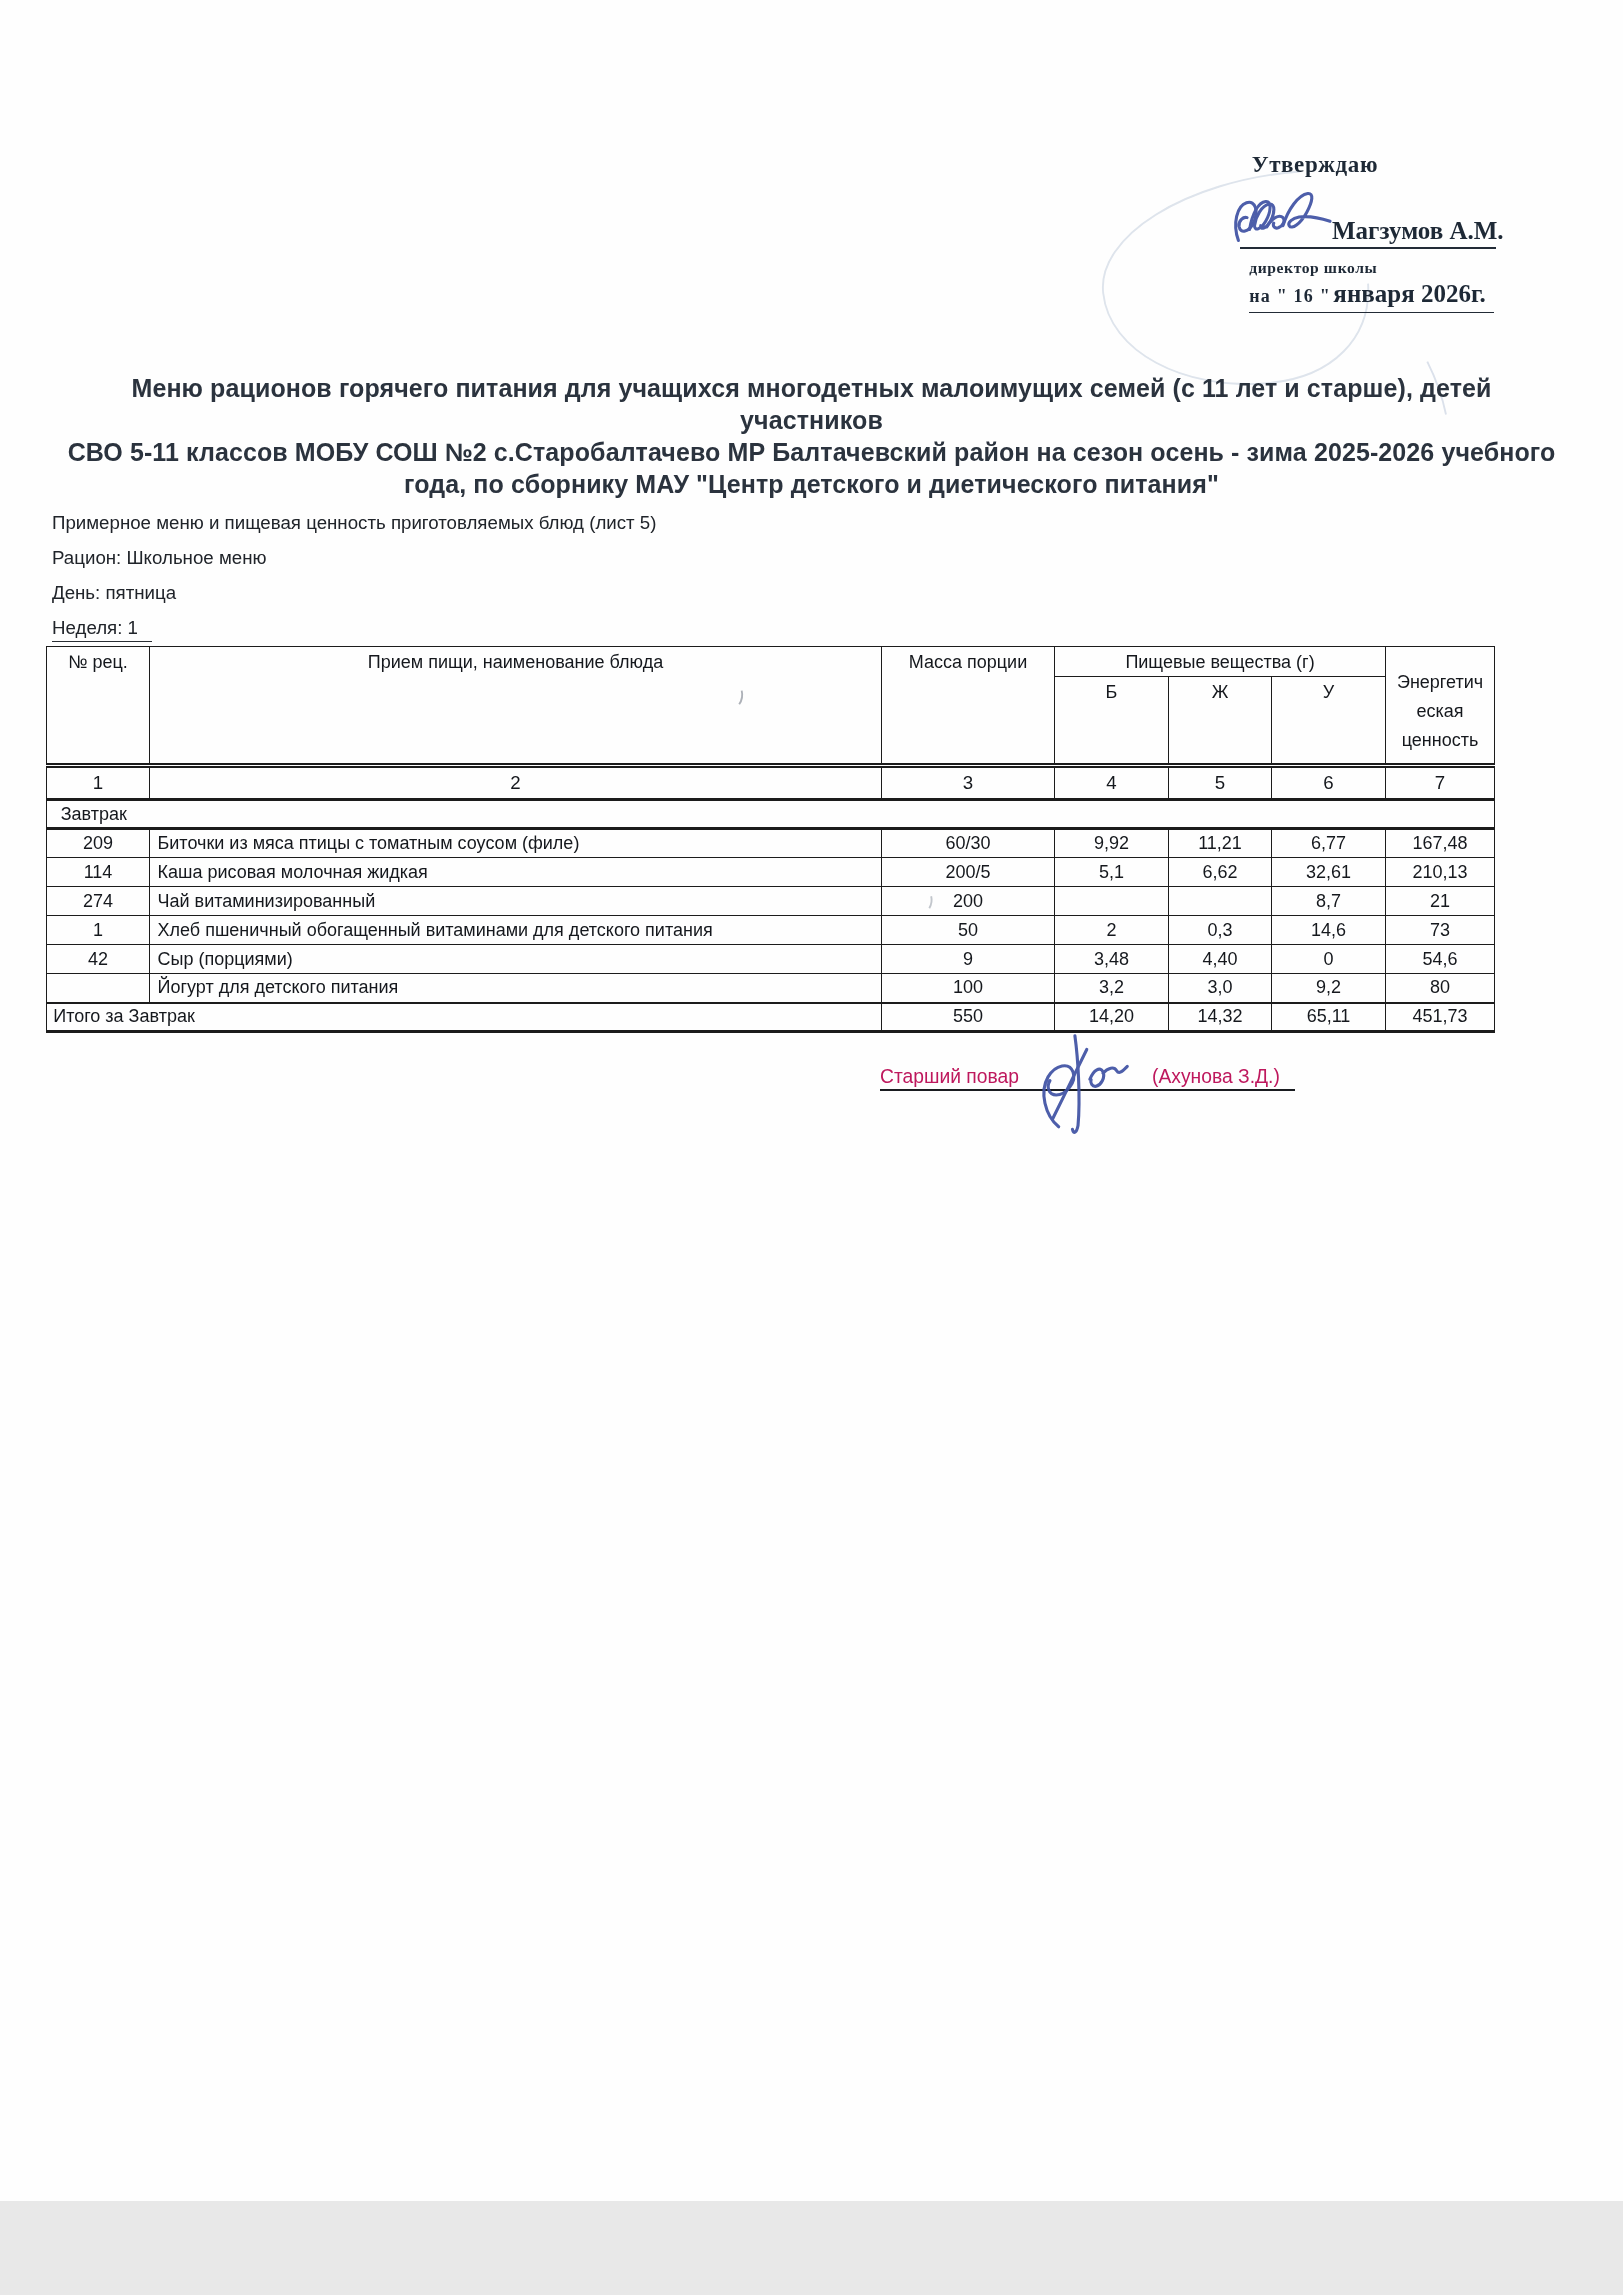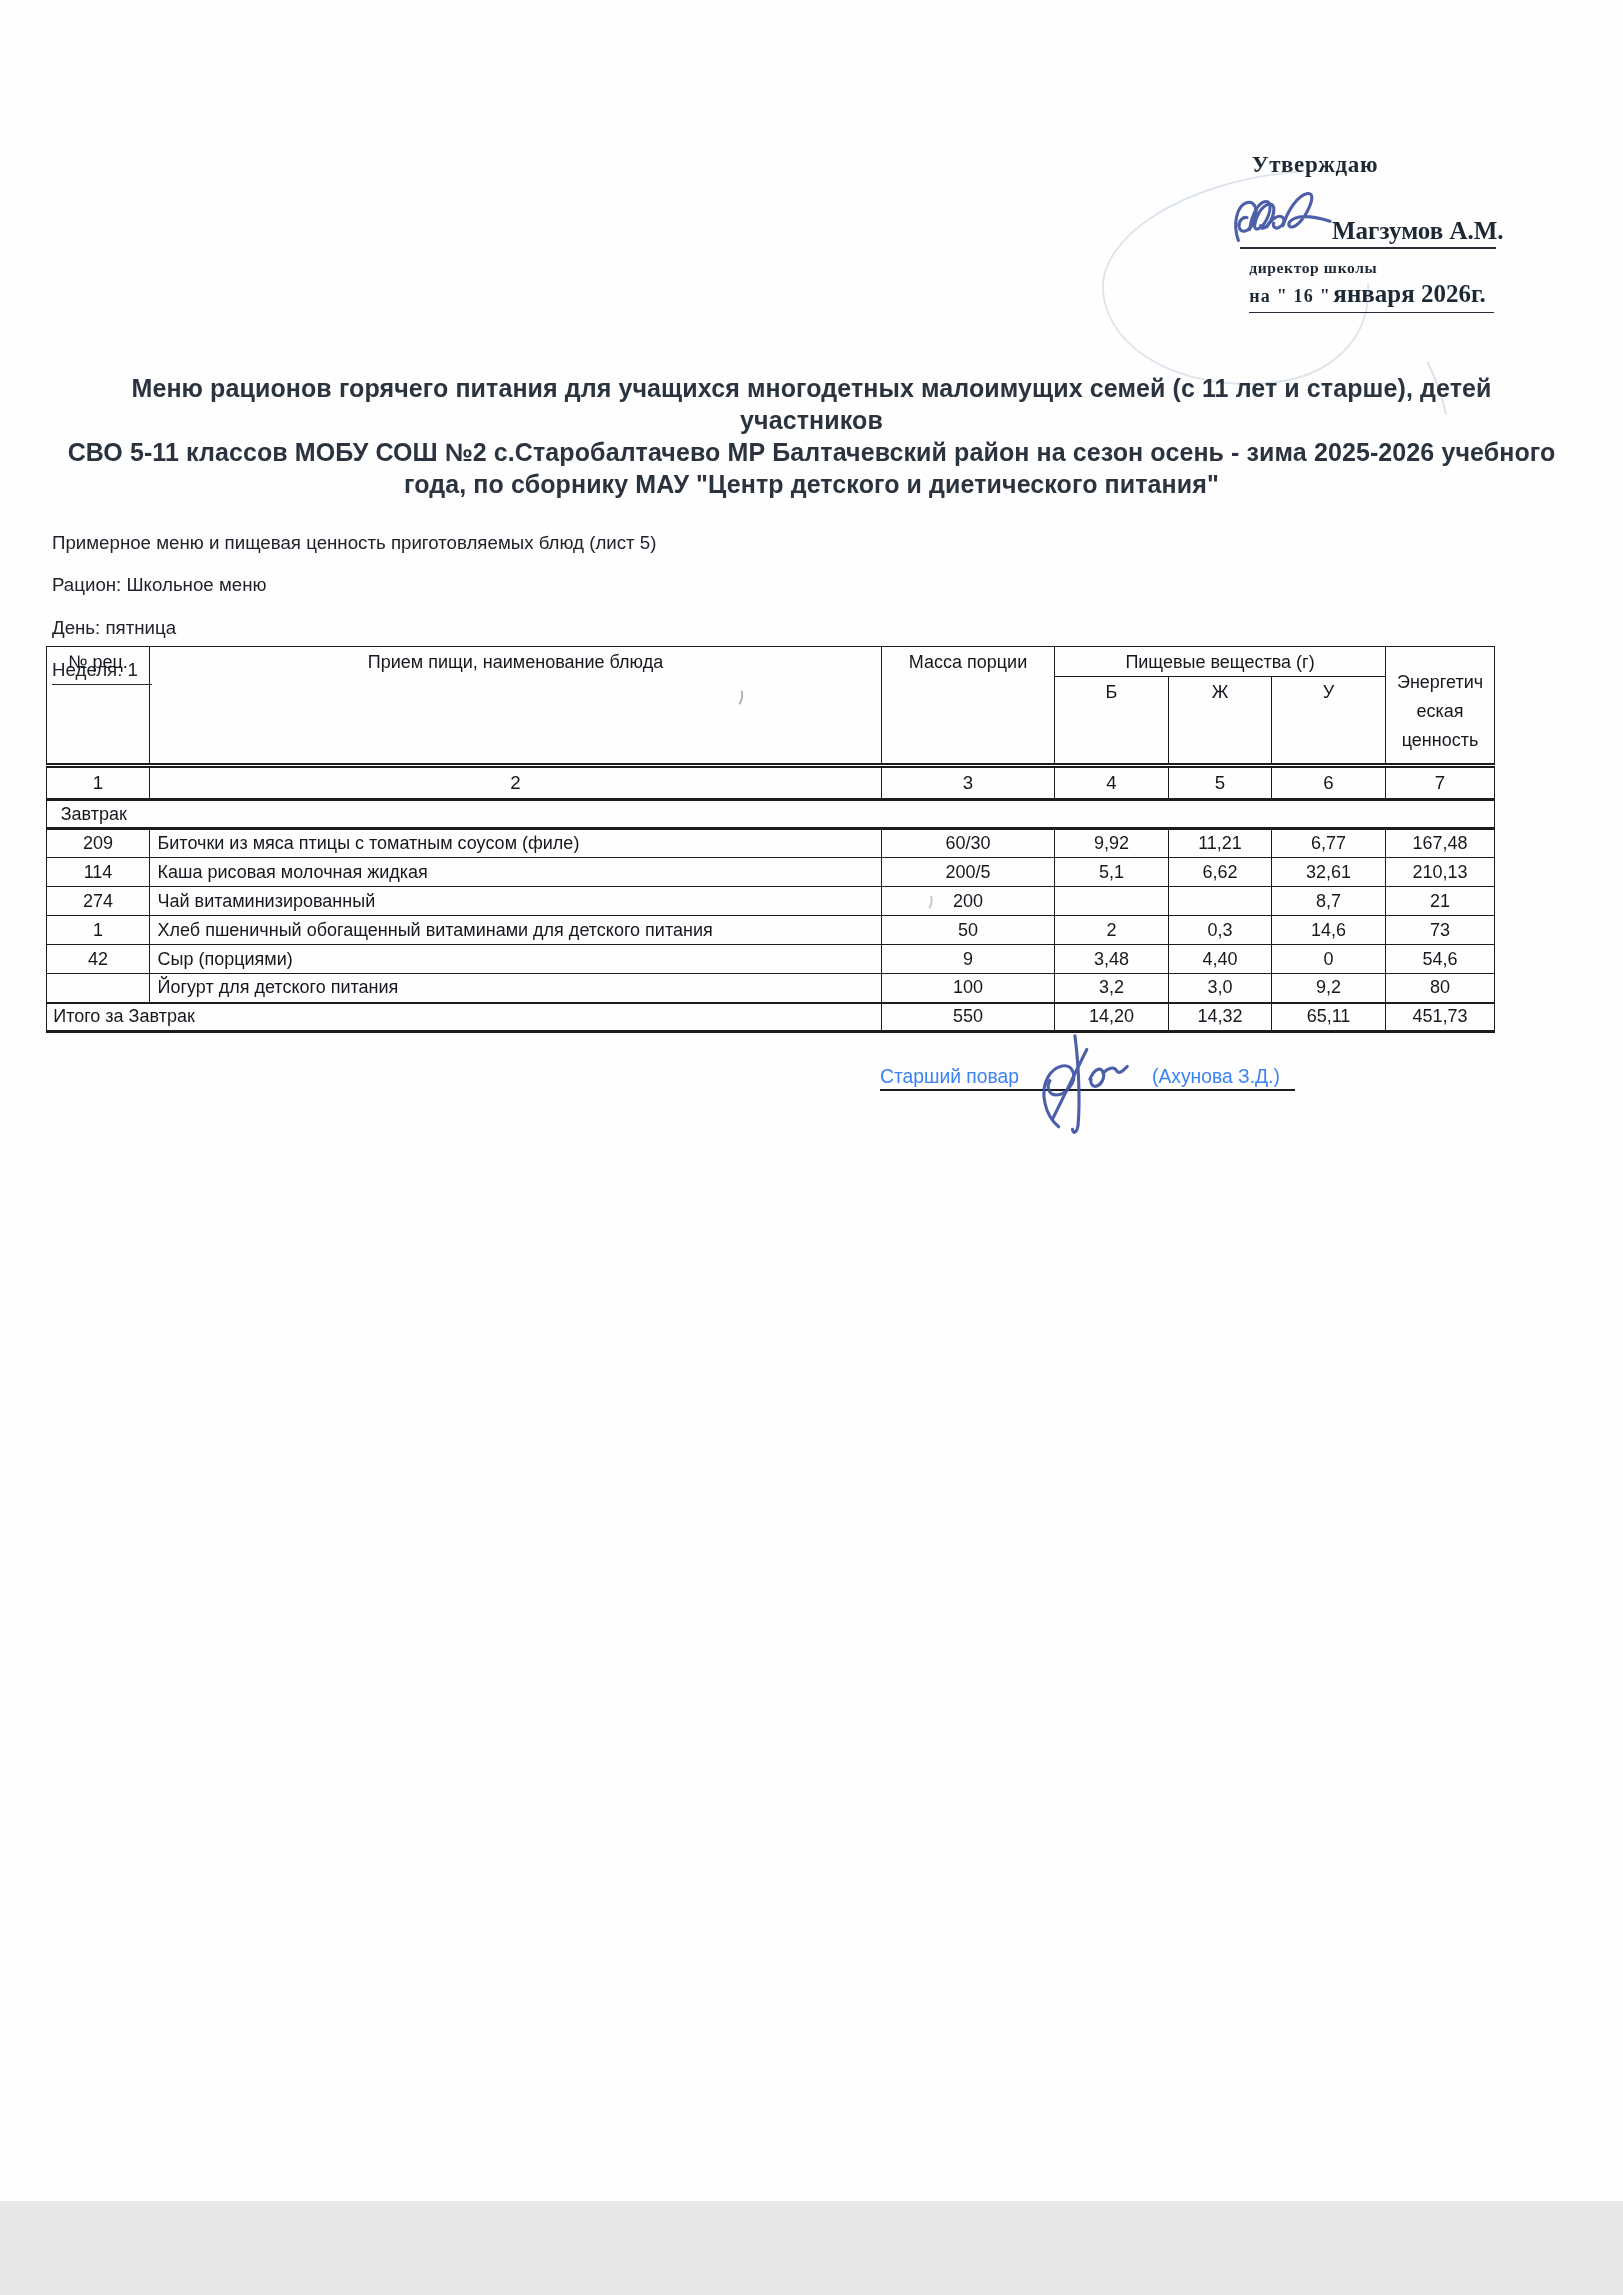--- a/index.html
+++ b/index.html
@@ -24,41 +24,41 @@
   .date-line { position:absolute; left:11.2px; top:128px; border-bottom:1.9px solid #222b36; padding:0 8.7px 3.7px 0; white-space:nowrap; }
   .date-prefix { font-size:18px; font-weight:bold; letter-spacing:1.2px; }
   .date-main { font-size:25px; font-weight:bold; }
 
   
   .doc-title { position:absolute; left:62px; top:372px; width:1499px; text-align:center;
     font-size:25px; font-weight:bold; line-height:32px; color:#2b333e; letter-spacing:0.1px; }
 
   
   .meta { position:absolute; left:52px; top:512px; font-size:18.7px; line-height:22.4px; color:#20242a; }
-  .meta > div { margin-bottom:12.5px;margin-top:20px; }
+  .meta > div { margin-bottom:12.5px; }
   .week-line { display:inline-block; border-bottom:1.9px solid #2a2e34; padding:0 13.7px 1.9px 0; }
 
   
   table.menu-table { position:absolute; left:46px; top:646px; width:1449px;
     border-collapse:collapse; table-layout:fixed; font-size:18px; color:#15181d; }
   .menu-table th, .menu-table td { border:1.9px solid #1c1c1c; padding:2.5px 5px; }
   .menu-table thead th { font-weight:normal; vertical-align:top; text-align:center; padding-top:5px; }
   .menu-table tr.h1 th { height:30px;margin-left:16px; }
   .menu-table tr.h2 th { height:89px; }
   .menu-table th.energy-h { line-height:29px; padding-top:21px; }
   .menu-table tr.nums td { border-top:5px double #1c1c1c; border-bottom:3.1px solid #1c1c1c; height:34px; text-align:center; font-size:18.7px; }
   .menu-table tr.section td { height:25px; text-align:left; padding-left:13.7px; border-bottom:3.1px solid #1c1c1c; }
   .menu-table tbody td { height:29px; vertical-align:middle; text-align:center; }
   .menu-table td.dish { text-align:left; padding-left:7.5px; }
   .menu-table tr.total td { border-top:2.5px solid #1c1c1c; border-bottom:3.7px solid #1c1c1c; height:29px; }
   .menu-table tr.total td.total-label { text-align:left; padding-left:6.2px; }
 
   
   .footer-sign { position:absolute; left:880px; top:1061px; width:415px; height:30px;
-    border-bottom:2.5px solid #191c20; font-size:19.3px; color:#3b82f6; }
+    border-bottom:2.5px solid #191c20; font-size:19.3px; color:#be185d; }
   .chef-label { position:absolute; left:0; top:5px; }
   .chef-name { position:absolute; left:272px; top:5px; }
   .chef-sig { position:absolute; left:140px; top:-29px; width:131px; height:106px; }
 </style>
 </head>
 <body>
 
 <div class="page">
 
   <svg class="artifacts" viewBox="0 0 2604 3682">

